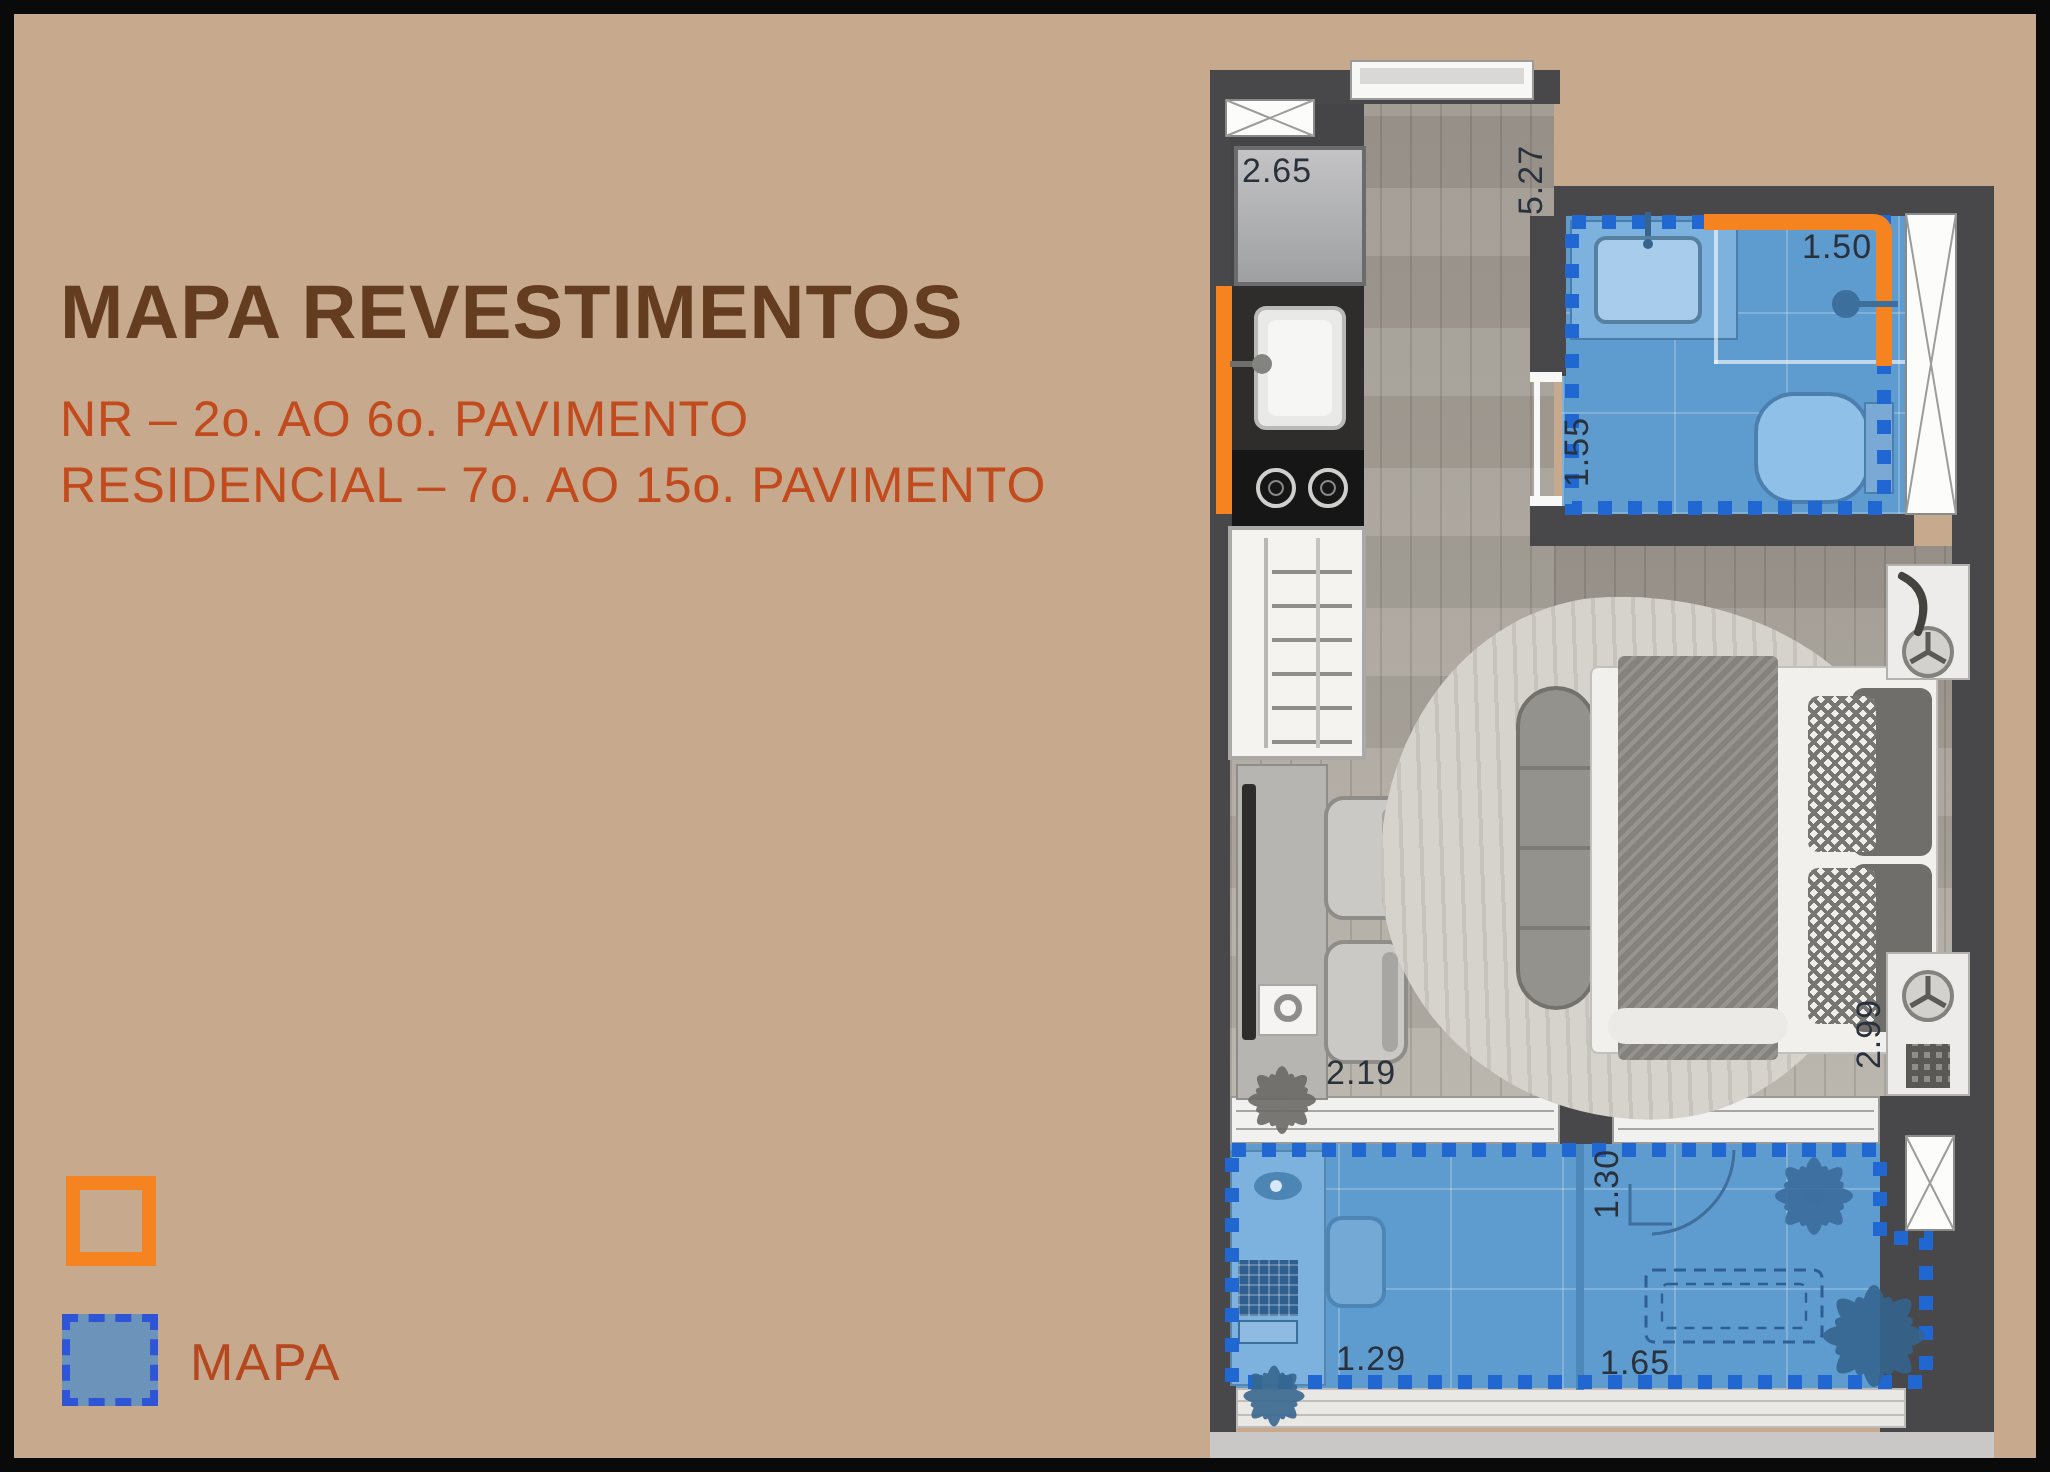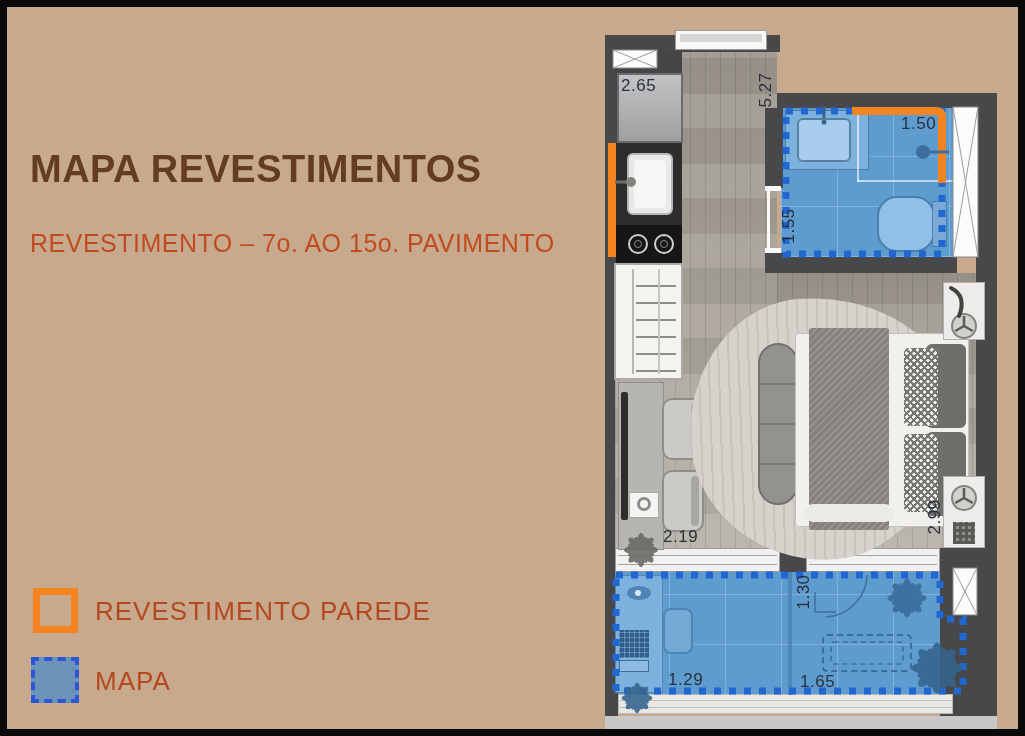--- a/index.html
+++ b/index.html
@@ -87,25 +87,25 @@
   .djamb{background:#f8f8f6;}
   .dim{color:#29313c;font-size:17px;letter-spacing:.5px;white-space:nowrap;z-index:40;}
   .rot{width:48px;height:20px;text-align:center;transform:rotate(-90deg);}
   .overlay{left:0;top:0;z-index:30;pointer-events:none;}
 </style>
 </head>
 <body>
 
 <div class="stage">
 
-  <div class="a title" style="top:148px">MAPA REVESTIMENTOS</div>
-  <div class="a sub" style="top:229px">REVESTIMENTO – 7o. AO 15o. PAVIMENTO</div>
+  <div class="a title" style="top:136px">MAPA REVESTIMENTOS</div>
+  <div class="a sub" style="top:196px">NR – 2o. AO 6o. PAVIMENTO</div>
+  <div class="a sub" style="top:229px">RESIDENCIAL – 7o. AO 15o. PAVIMENTO</div>
 
   <div class="a lg-sq1"></div>
-  <div class="a lg-lb" style="top:596px">REVESTIMENTO PAREDE</div>
   <div class="a lg-sq2"></div>
   <div class="a lg-lb" style="top:666px">MAPA</div>
 
   <div class="a plan">
 
     <div class="a wood" style="left:10px;top:22px;width:162px;height:496px"></div>
     <div class="a wood" style="left:172px;top:243px;width:200px;height:275px"></div>
     <div class="a kbg" style="left:3px;top:22px;width:74px;height:211px"></div>
     <div class="a bluefloor" style="left:176px;top:78px;width:172px;height:149px"></div>
     <div class="a bluefloor" style="left:8px;top:542px;width:330px;height:123px"></div>

